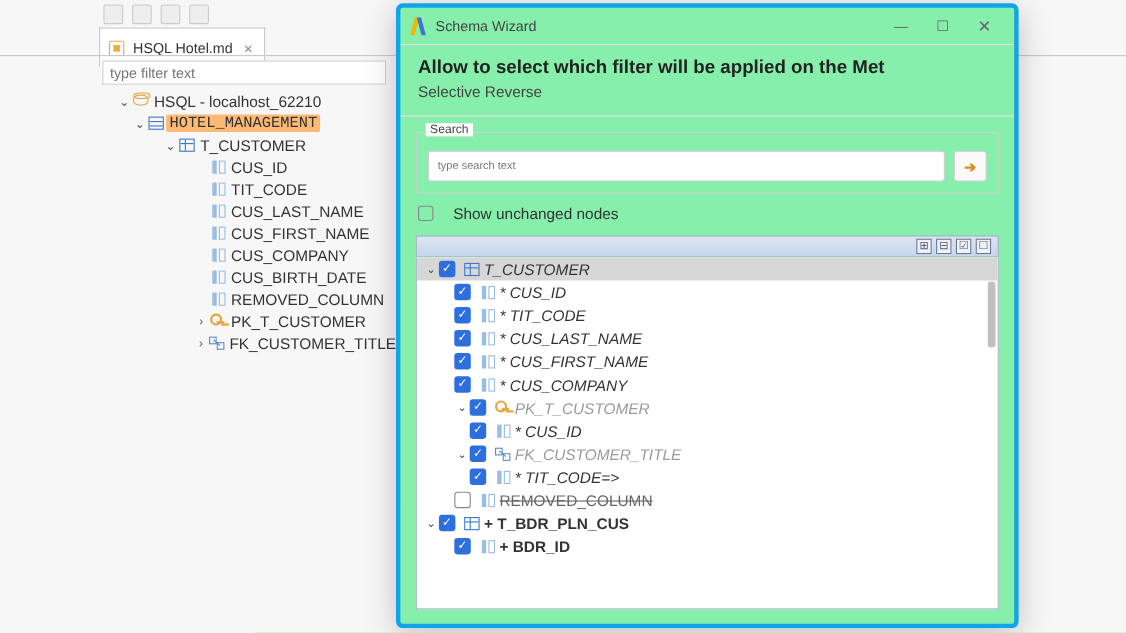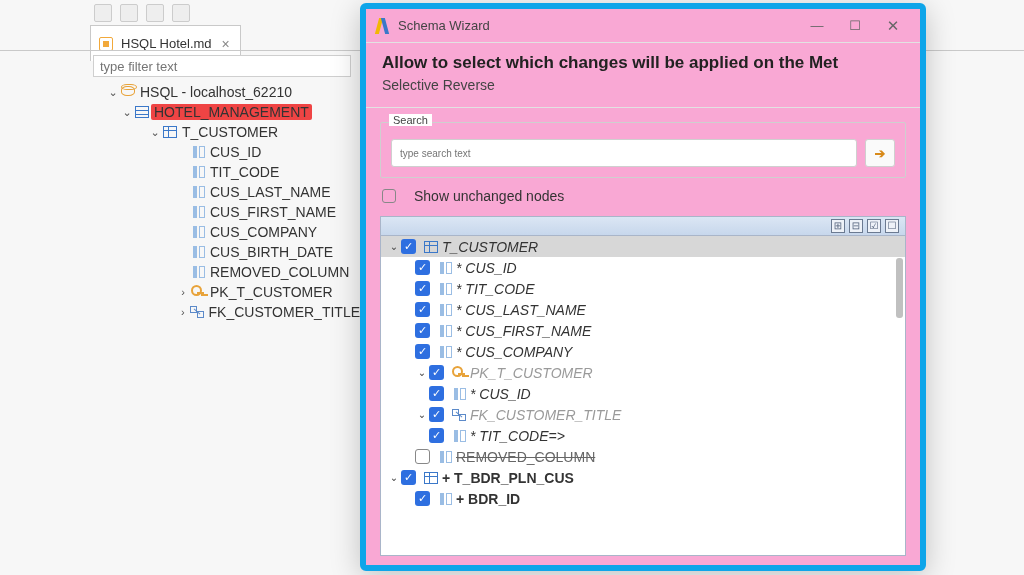--- a/index.html
+++ b/index.html
@@ -76,21 +76,21 @@
     color: #333;
   }
   .tl-row { display:flex; align-items:center; height:20px; }
   .tl-indent-1 { padding-left: 14px; }
   .tl-indent-2 { padding-left: 28px; }
   .tl-indent-3 { padding-left: 56px; }
   .tl-indent-4 { padding-left: 84px; }
   .tl-twisty { width:12px; text-align:center; color:#555; font-size:11px; display:inline-block;}
   .tl-space { width:12px; display:inline-block; }
   .tl-label { padding:0 3px; border-radius:2px; }
-  .tl-selected { background:#ef4444; }
+  .tl-selected { background:#fdba74;font-family:Liberation Mono, monospace; }
   .tl-icon { width:18px; display:inline-flex; align-items:center; justify-content:center;}
 
   
   .ico-outline { width:14px;height:14px; border:1.5px solid #f2a93b; background:#fff; border-radius:2px; position:relative;}
   .ico-outline::after{content:"";position:absolute;width:6px;height:6px;background:#f2a93b;left:3px;top:3px;}
   .ico-db { width:14px;height:10px;border:1.5px solid #e8a33a;border-radius:6px/4px;position:relative;top:-1px;}
   .ico-db::before{content:"";position:absolute;width:14px;height:4px;border:1.5px solid #e8a33a;border-radius:6px/3px;left:-1.5px;top:-3px;}
   .ico-schema { width:14px;height:12px;border:1px solid #3b78c9;position:relative;}
   .ico-schema::before,.ico-schema::after{content:"";position:absolute;left:0;right:0;height:3px;border-top:1px solid #3b78c9;}
   .ico-schema::before{top:3px;} .ico-schema::after{top:7px;}
@@ -106,22 +106,22 @@
   .ico-fk { width:14px;height:12px;position:relative;}
   .ico-fk::before,.ico-fk::after{content:"";position:absolute;width:5px;height:5px;border:1px solid #5c8ac9;}
   .ico-fk::before{left:0;top:0;} .ico-fk::after{right:0;bottom:0;}
   .ico-fk .lnk{position:absolute;width:8px;height:1px;background:#5c8ac9;left:3px;top:5px;transform:rotate(40deg);}
 
   
   .dialog {
     position: absolute;
     left: 360px; top: 3px;
     width: 566px; height: 568px;
-    background: #f9a8d4;
-    border: 6px solid #0ea5e9;
+    background: #86efac;
+    border: 4px solid #0ea5e9;
     border-radius: 6px;
     box-shadow: 0 6px 30px rgba(0,0,0,0.22);
     display:flex; flex-direction:column;
     overflow:hidden;
   }
   .titlebar {
     height: 33px;
     display:flex; align-items:center;
     padding: 0 8px;
     font-size: 13px;
@@ -329,21 +329,21 @@
 <div class="dialog">
   <div class="titlebar">
     <span class="app-icon"></span>
     <span>Schema Wizard</span>
     <span class="spacer"></span>
     <span class="wbtn">—</span>
     <span class="wbtn">☐</span>
     <span class="wbtn close-x">✕</span>
   </div>
 
-  <div class="heading">Allow to select which changes will be applied on the Met</div>
+  <div class="heading">Allow to select which filter will be applied on the Met</div>
   <div class="subheading">Selective Reverse</div>
 
   <div class="search-group">
     <span class="legend">Search</span>
     <input class="search-input" placeholder="type search text" style="">
     <div class="go-btn">
       <span>➔</span>
     </div>
   </div>
 

